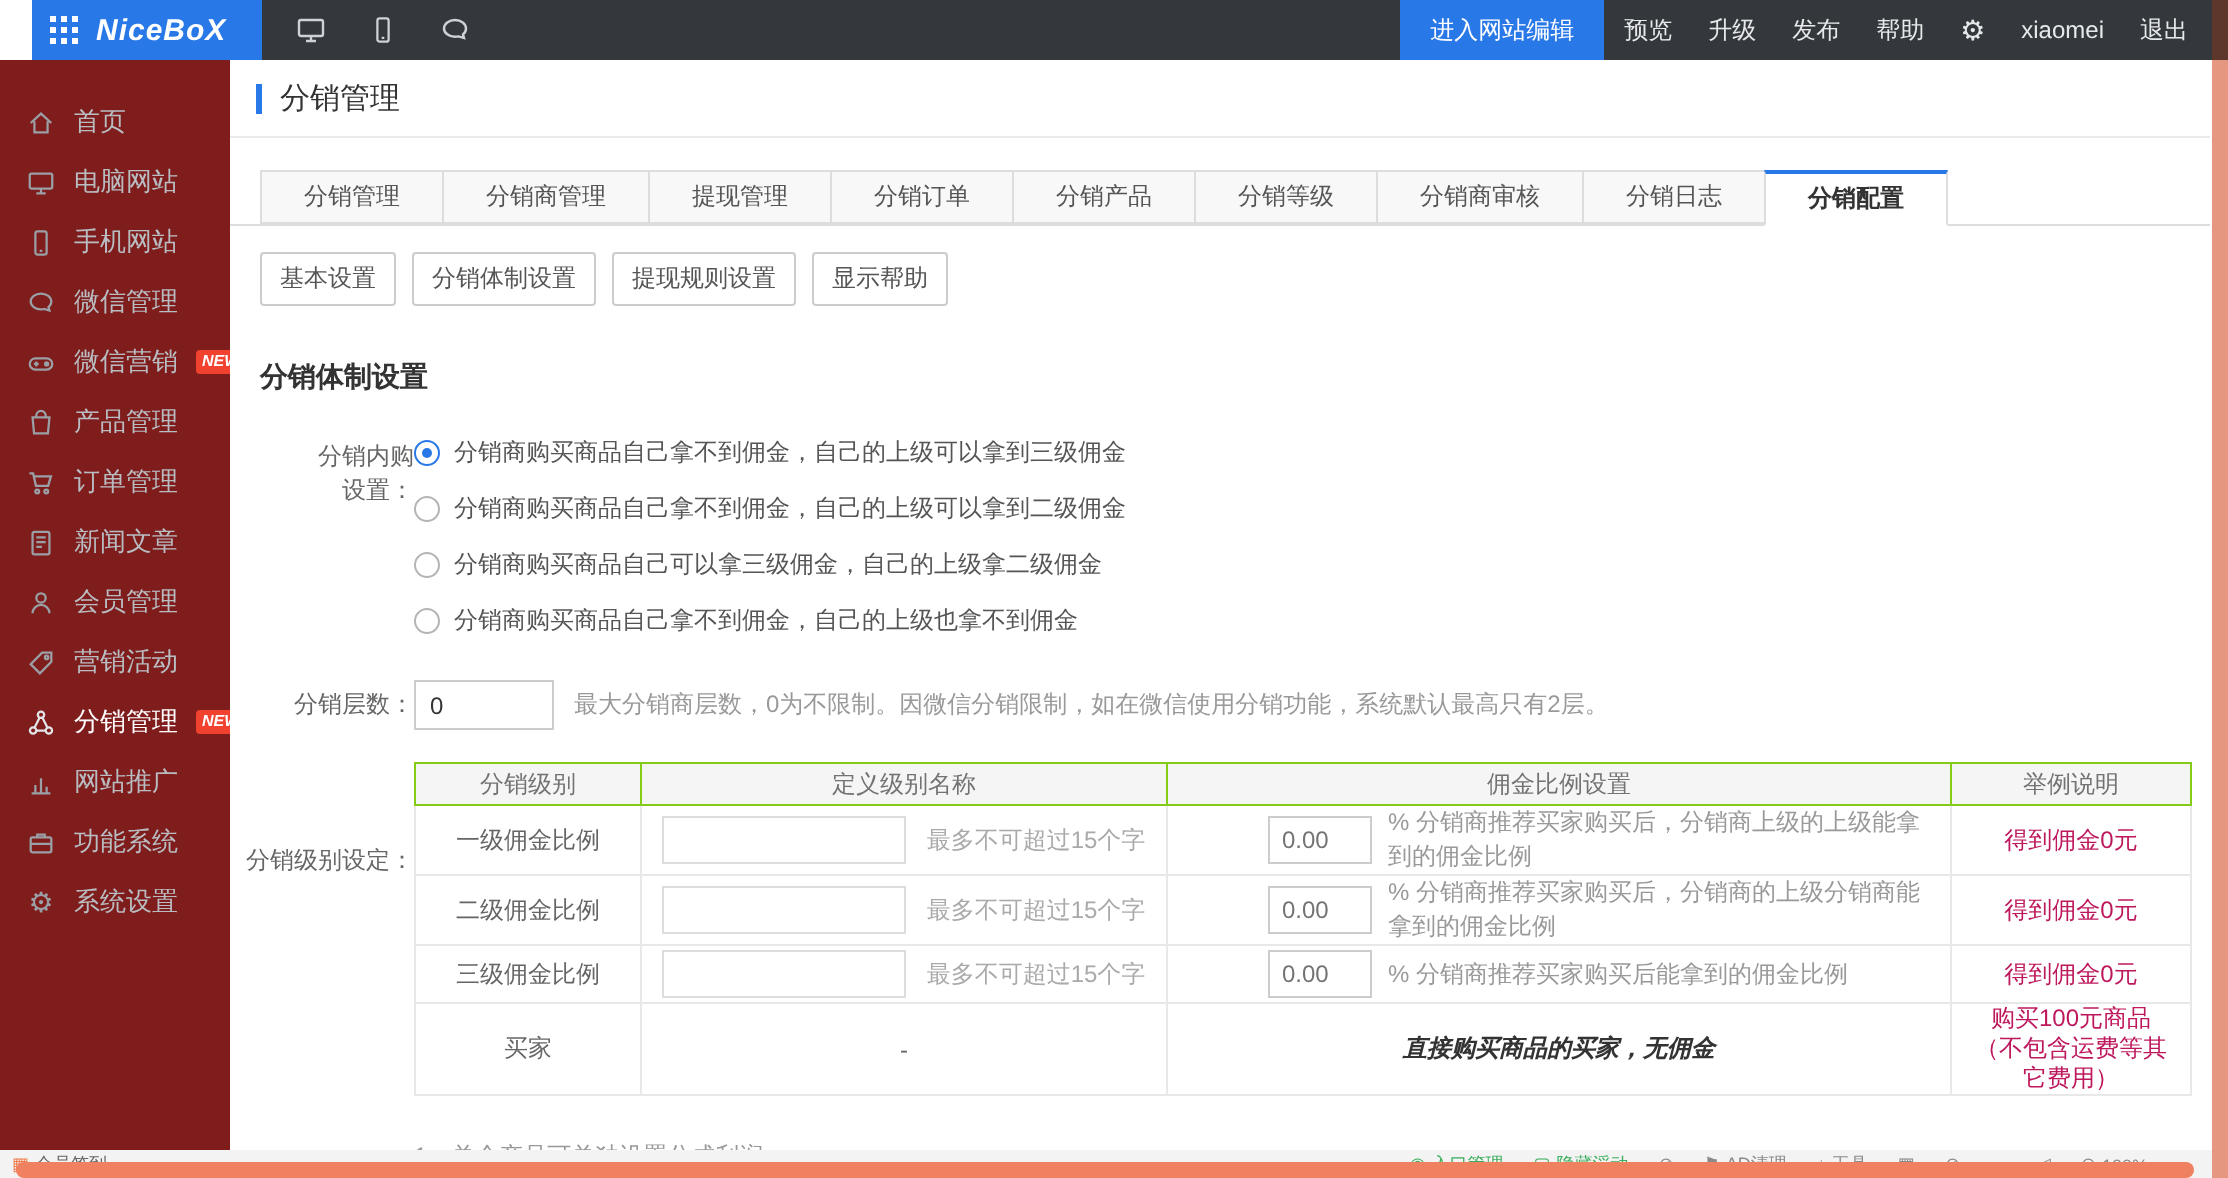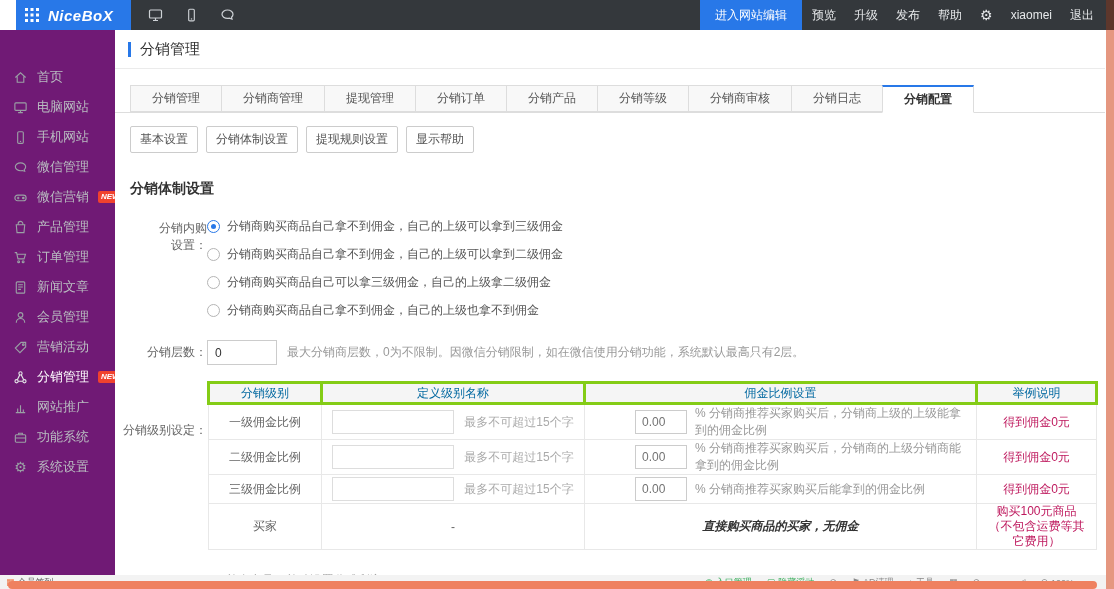--- a/index.html
+++ b/index.html
@@ -18,21 +18,21 @@
   .tb-right { margin-left:auto; display:flex; align-items:center; gap:0; }
   .enter-btn { background:#2878e8; color:#fff; height:30px; display:flex; align-items:center; padding:0 15px; font-size:12px; cursor:pointer; }
   .tb-link { color:#e6e8ea; font-size:12px; padding:0 8px; cursor:pointer; }
   .tb-gear { color:#e6e8ea; font-size:14px; padding:0 8px; cursor:pointer; }
   .tb-user { color:#e6e8ea; font-size:12px; padding:0 8px; cursor:pointer; }
   .tb-right-wrap { display:flex; align-items:center; padding-right:18px; gap:2px; }
   
   .right-strip { position:absolute; top:0; right:0; width:8px; height:589px; background:#e59780; z-index:30; }
   .right-strip .rs-top { height:30px; background:#5d372c; }
   
-  .sidebar { position:absolute; top:30px; left:0; width:115px; height:545px; background:#701a75; padding-top:32px; }
+  .sidebar { position:absolute; top:30px; left:0; width:115px; height:545px; background:#7f1d1d; padding-top:16px; }
   .side-item { height:30px; display:flex; align-items:center; gap:9px; padding-left:13px; color:#b9bdc1; font-size:13px; cursor:pointer; white-space:nowrap; }
   .side-item .s-ico { width:15px; height:15px; color:#9aa0a5; flex-shrink:0; display:flex; align-items:center; justify-content:center; }
   .side-item .s-ico svg { width:15px; height:15px; }
   .side-item.active { color:#fff; }
   .side-item.active .s-ico { color:#e3e5e7; }
   .gear-glyph { font-size:14px; line-height:1; }
   .new-badge { background:#f0422e; color:#fff; font-size:8px; font-weight:bold; font-style:italic; padding:1px 3px; border-radius:2px; line-height:1.2; }
   
   .main { position:absolute; top:30px; left:115px; width:990px; height:545px; background:#fff; overflow:hidden; }
   .page-head { height:39px; display:flex; align-items:center; padding-left:13px; border-bottom:1px solid #ebebeb; }
@@ -52,21 +52,21 @@
   .radio-opt { display:flex; align-items:center; gap:7px; height:28px; color:#555; cursor:pointer; }
   .radio { width:13px; height:13px; border:1px solid #b5b5b5; border-radius:50%; background:#fff; position:relative; flex-shrink:0; }
   .radio.checked { border-color:#2878e8; }
   .radio.checked::after { content:""; position:absolute; left:3px; top:3px; width:5px; height:5px; border-radius:50%; background:#2878e8; }
   .levels-row { margin-top:16px; align-items:center; }
   .input-sm { width:70px; height:25px; border:1px solid #ccc; padding:0 7px; font-size:12px; color:#333; font-family:inherit; }
   .help-text { color:#999; margin-left:10px; }
   .grade-row { margin-top:16px; }
   .grade-row .flabel { padding-top:5px;margin-top:36px; }
   table.grade { border-collapse:collapse; font-size:12px; color:#666; }
-  table.grade th { background:#f5f5f5; border:3px solid #84cc16; font-weight:normal; color:#0369a1; height:21px; padding:0 6px; }
+  table.grade th { background:#f5f5f5; border:1px solid #84cc16; font-weight:normal; color:#737373; height:21px; padding:0 6px; }
   table.grade td { border:1px solid #e8e8e8; height:29px; padding:0 6px; text-align:center; }
   .col-level { width:113px; }
   .col-name  { width:263px; }
   .col-rate  { width:392px; }
   .col-ex    { width:120px; }
   .name-cell { display:flex; align-items:center; justify-content:center; gap:10px; }
   .input-name { width:122px; height:24px; border:1px solid #ddd; padding:0 6px; font-size:12px; font-family:inherit; }
   .name-hint { color:#aaa; }
   .rate-cell { display:flex; align-items:center; gap:8px; padding-left:44px; text-align:left; }
   .input-rate { width:52px; height:24px; border:1px solid #ccc; padding:0 6px; font-size:12px; color:#737373; font-family:inherit; }

